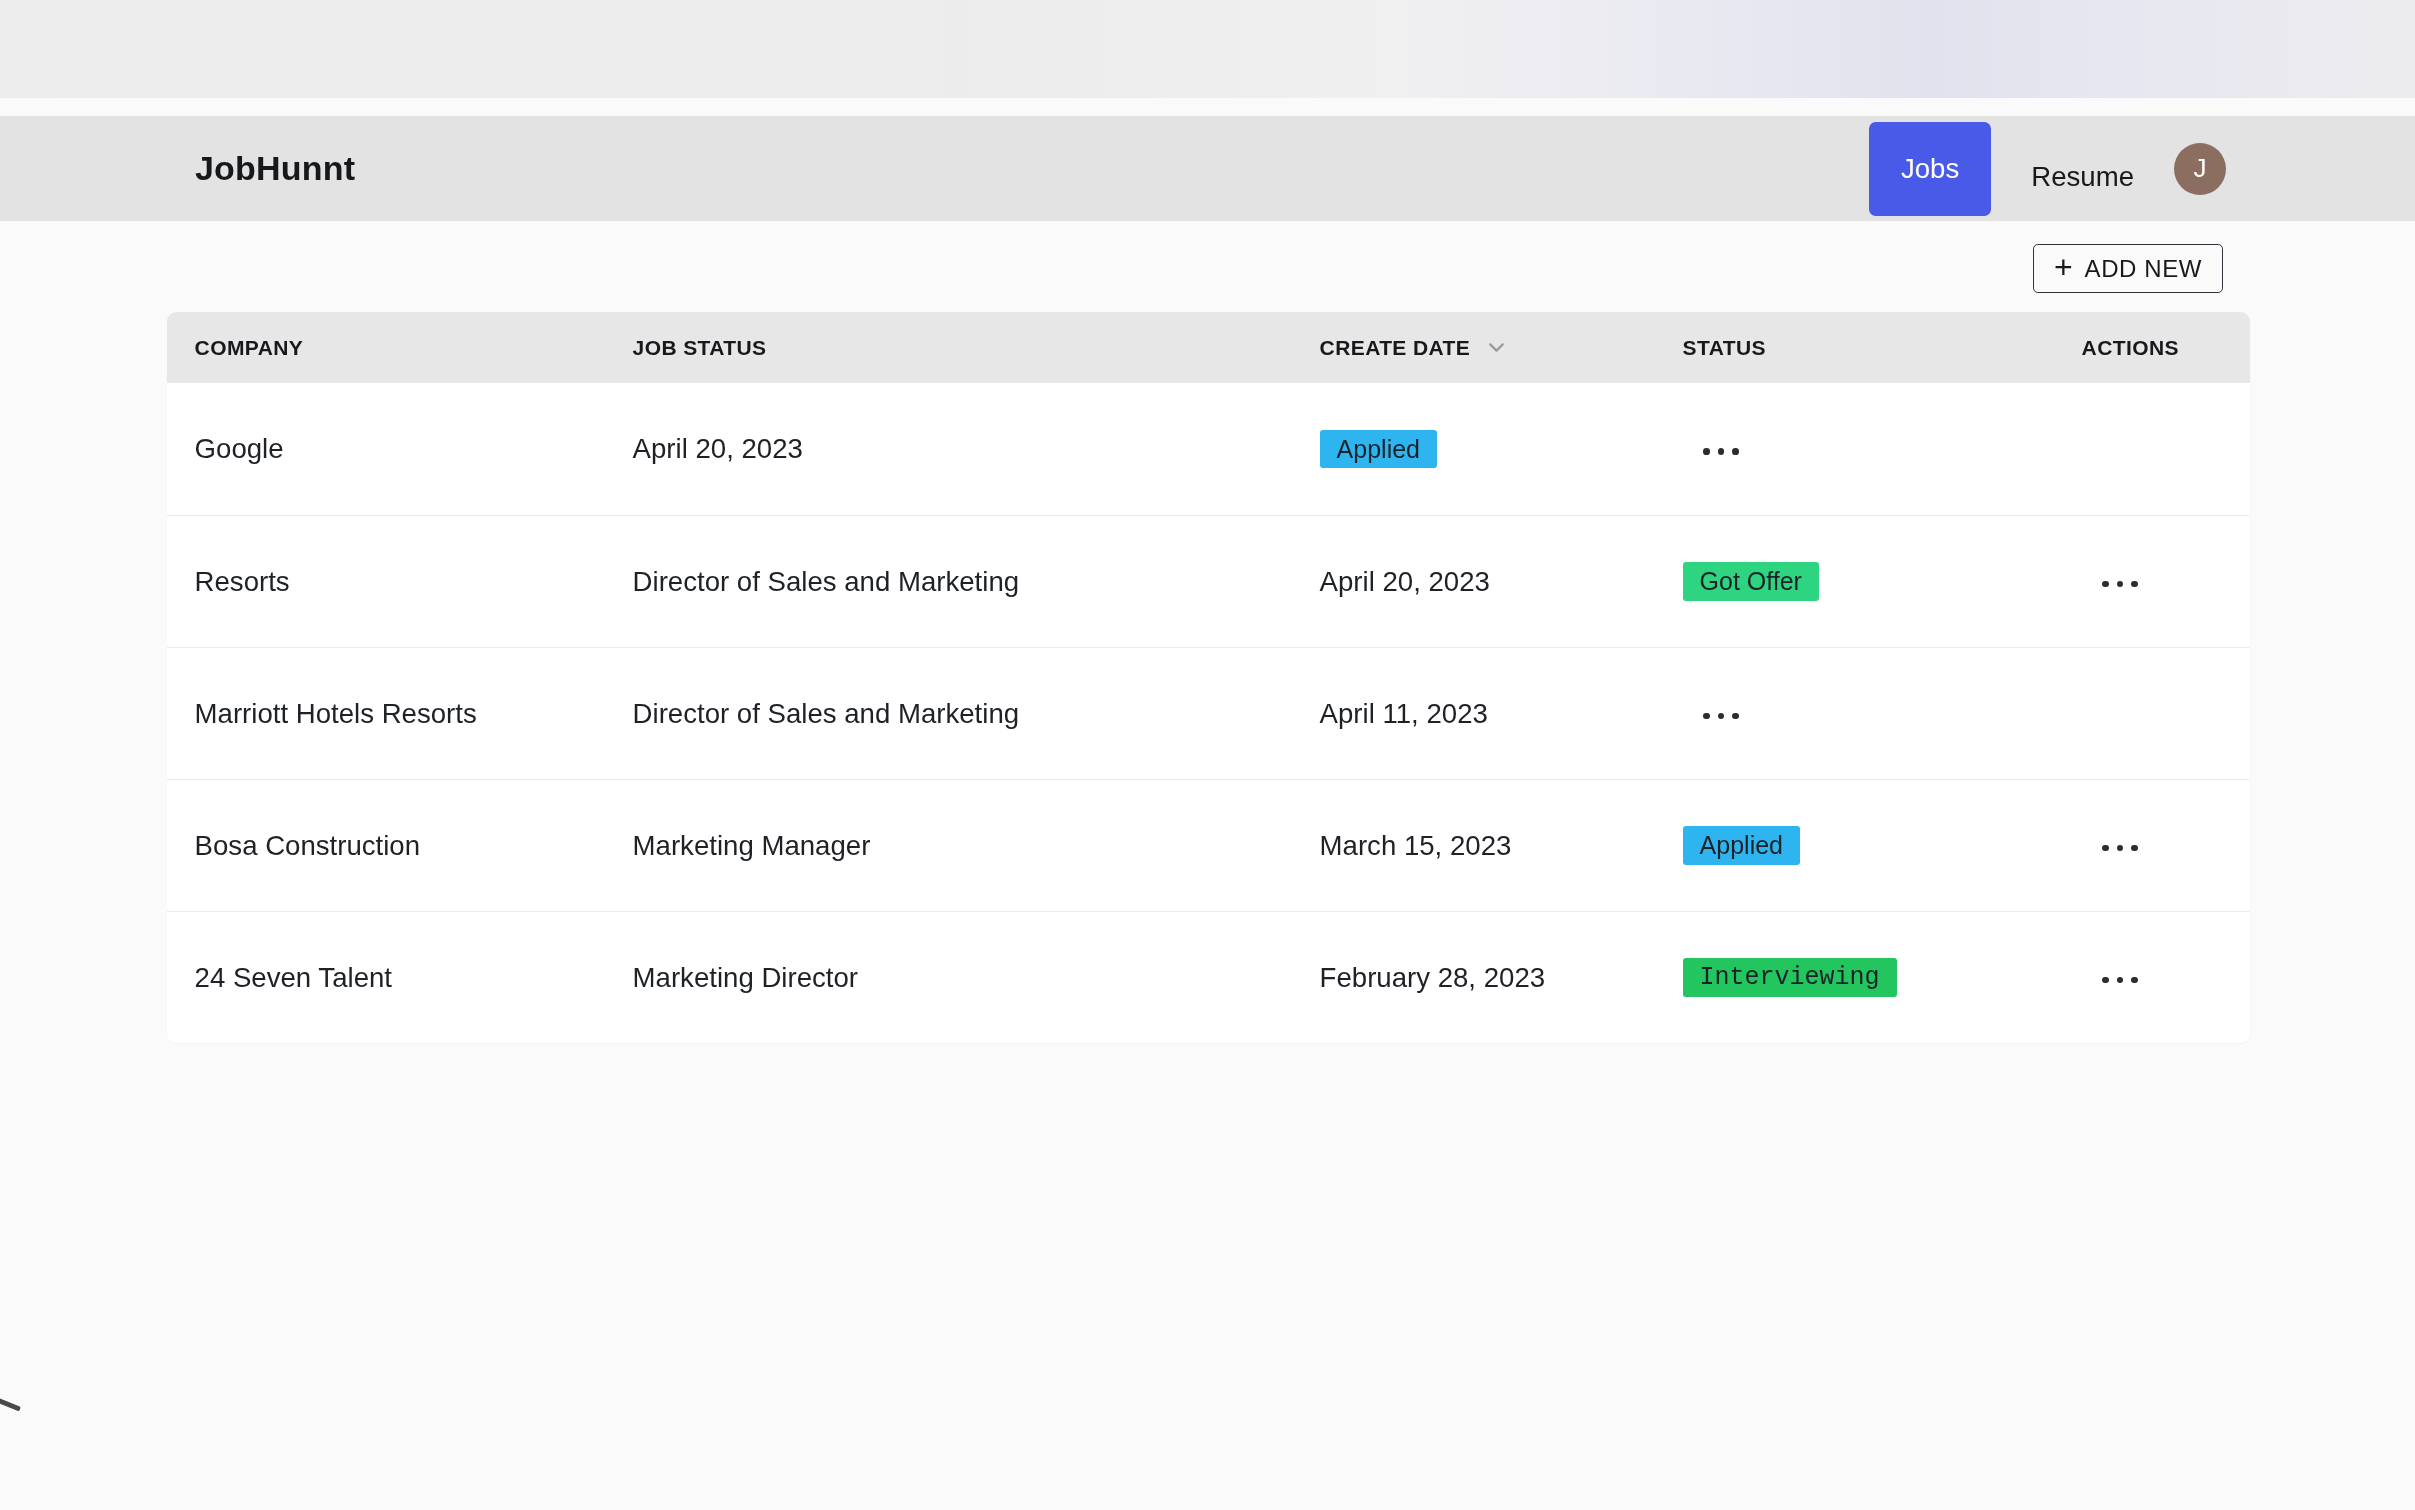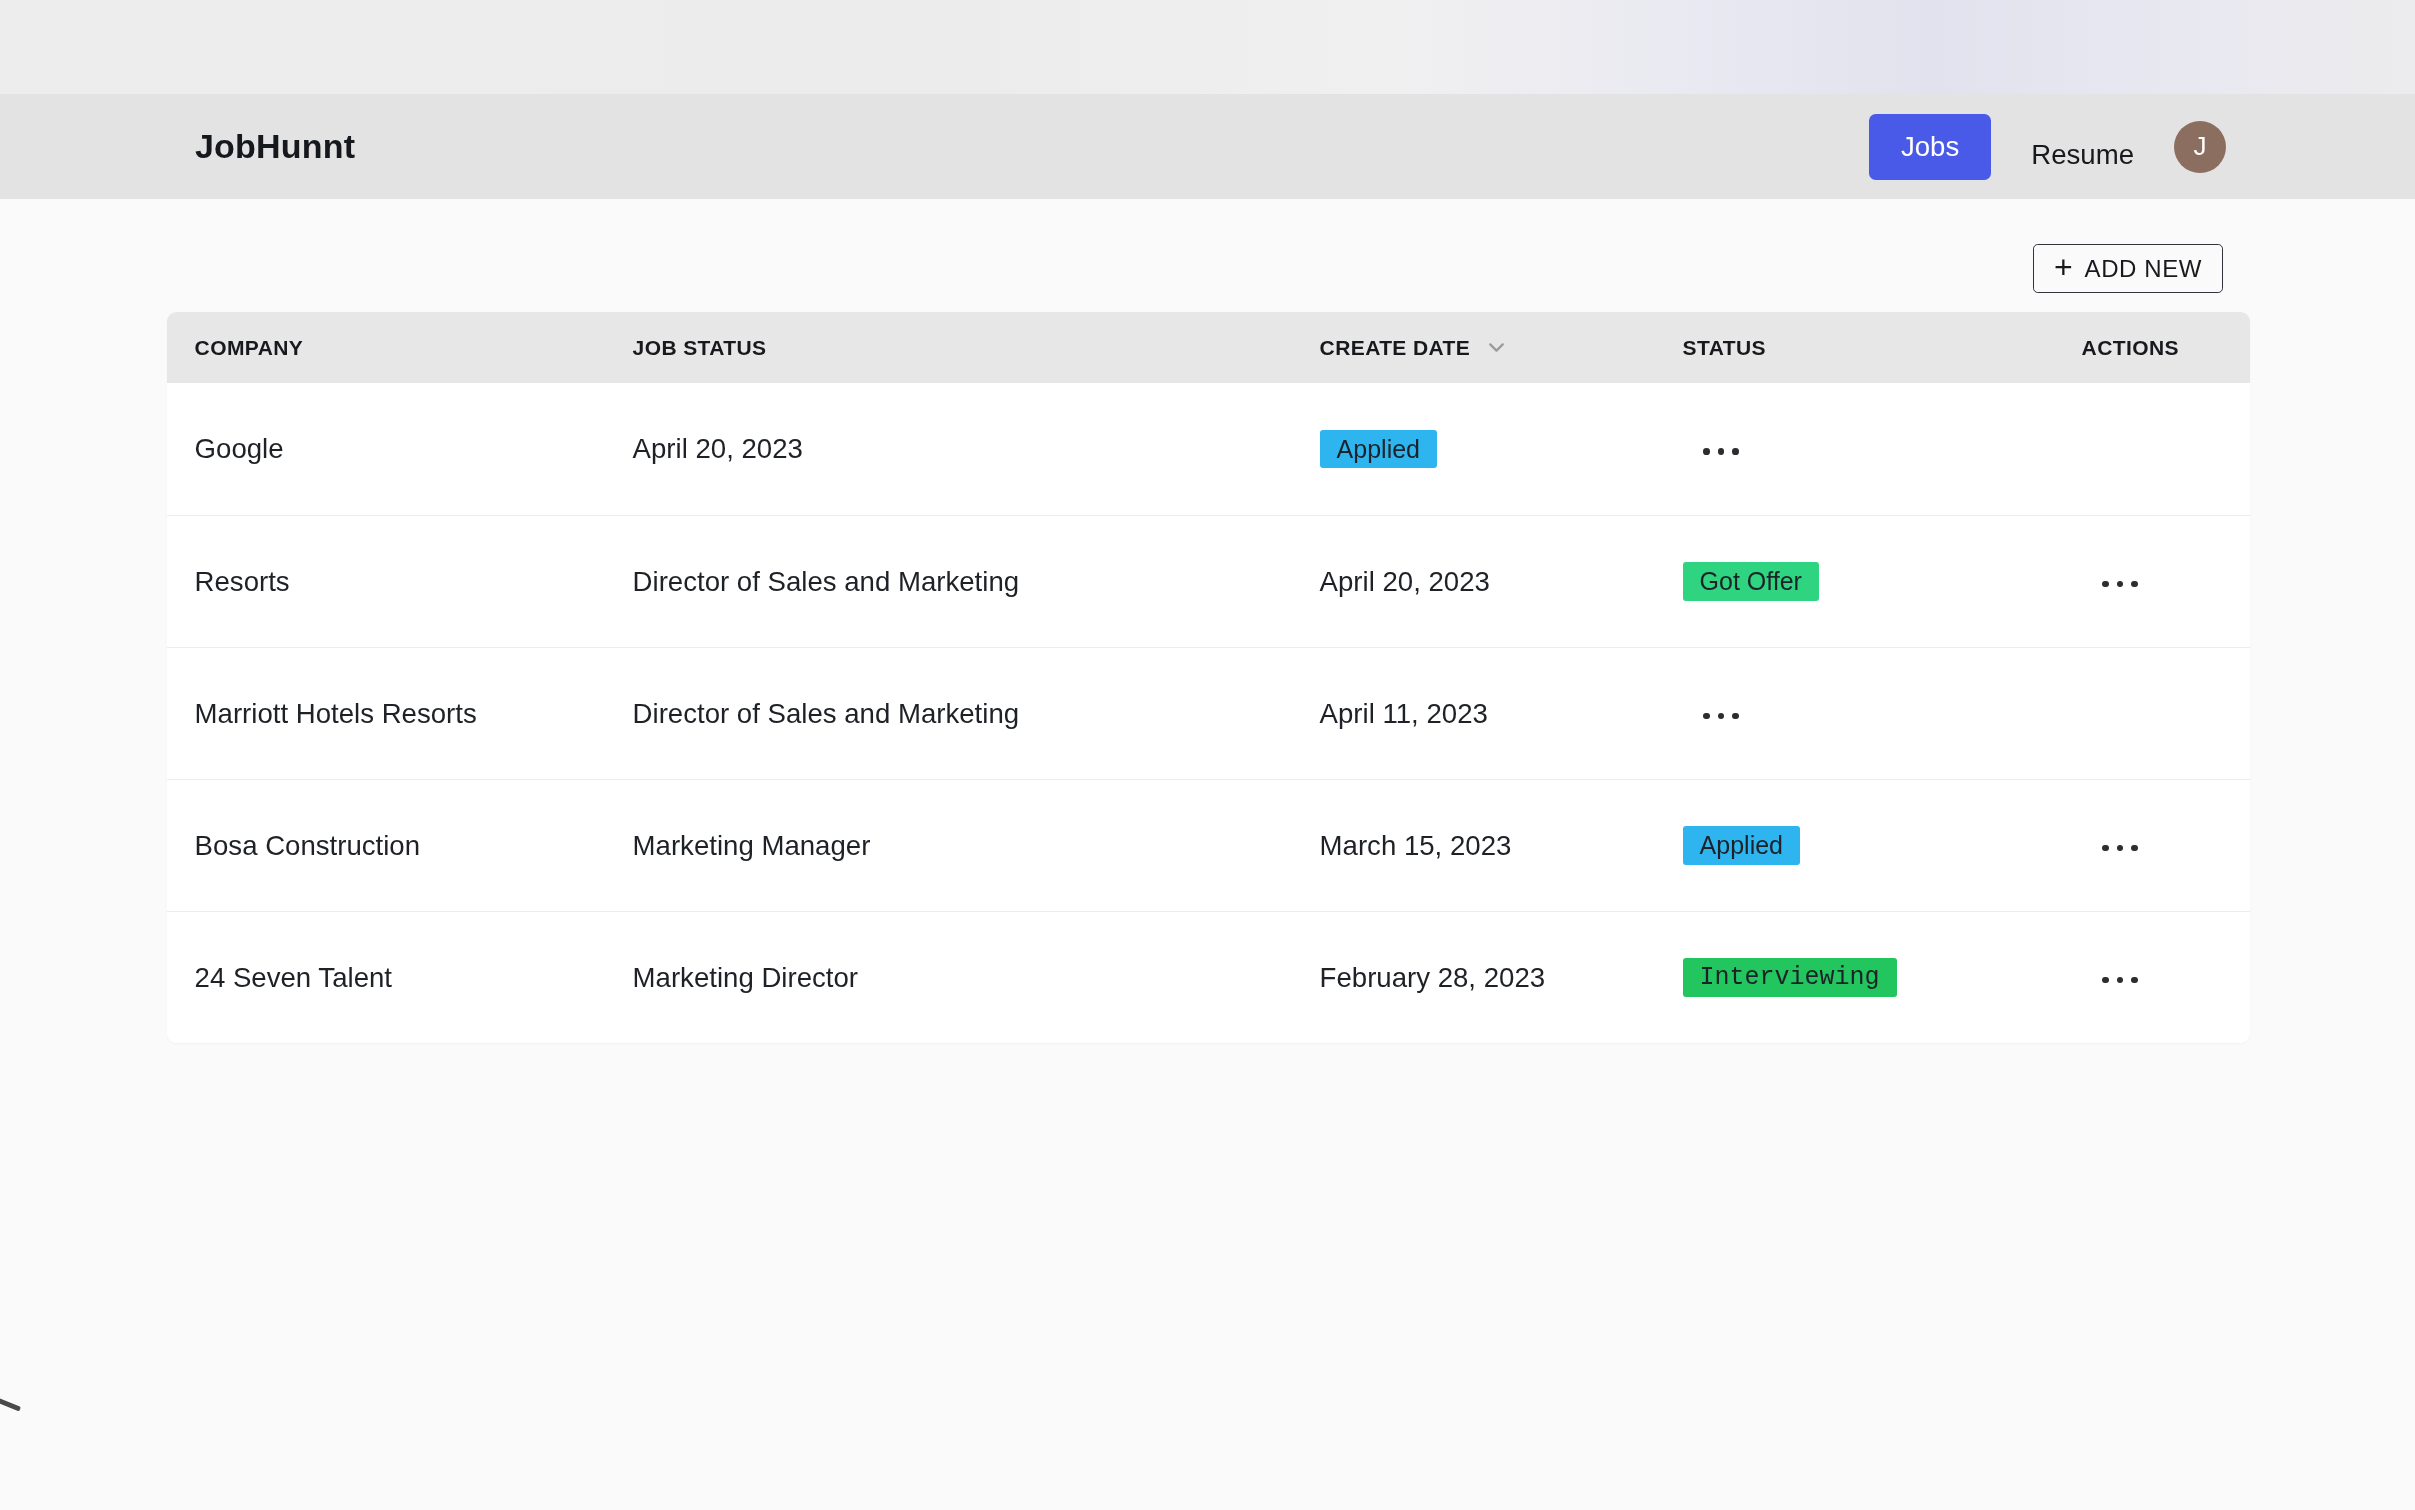--- a/index.html
+++ b/index.html
@@ -15,29 +15,29 @@
   
   .top-band {
     position: absolute; left: 0; top: 0; width: 2416px; height: 98px;
     background: linear-gradient(90deg,
       #ededed 0%, #ececec 40%, #f0f0f1 58%,
       #e9e9f2 70%, #e2e2ee 80%, #e7e7f1 88%, #ececee 100%);
   }
 
   
   .app-bar {
-    position: absolute; left: 0; top: 94px; width: 2416px; height: 105px;
+    position: absolute; left: 0; top: 116px; width: 2416px; height: 105px;
     background: #e3e3e3;
     display: flex; align-items: center; justify-content: space-between;
     padding: 0 190px 0 195px;
   }
   .brand { font-size: 34px; font-weight: 700; color: #15181d; letter-spacing: 0.2px; }
   .nav { display: flex; align-items: center; }
   .nav-btn {
-    height: 66px; padding: 0 32px; border: none; border-radius: 6.7px;
+    height: 94px; padding: 0 32px; border: none; border-radius: 6.7px;
     background: #4a5ae8; color: #ffffff; font-size: 27.6px;
     font-family: inherit; cursor: pointer; display: flex; align-items: center;
   }
   .nav-link {
     margin-left: 40px; font-size: 27.6px; color: #17191d; cursor: pointer; margin-top: 16px;
   }
   .avatar {
     margin-left: 40px; width: 52px; height: 52px; border-radius: 50%;
     background: #8b6e60; color: #ffffff; font-size: 26px;
     display: flex; align-items: center; justify-content: center; cursor: pointer;

